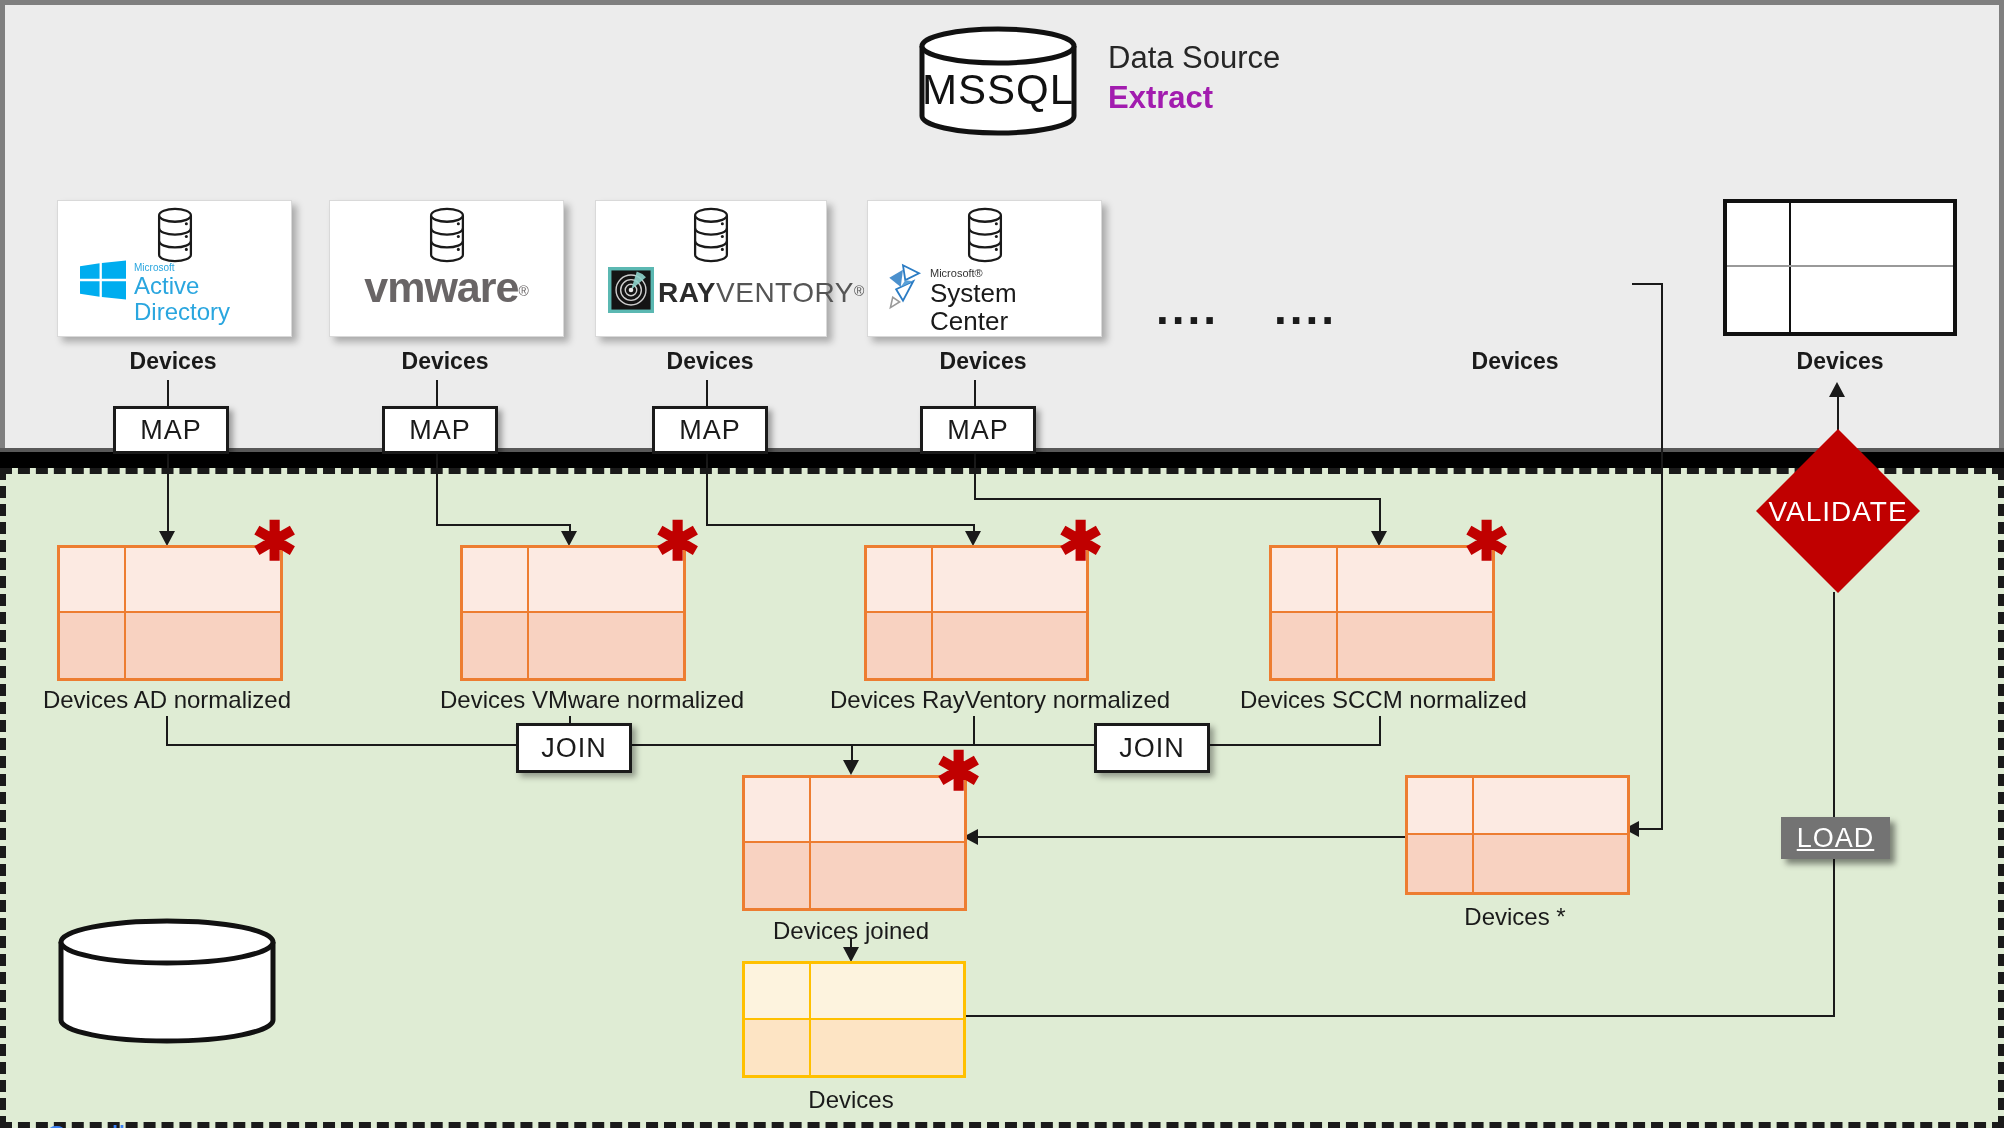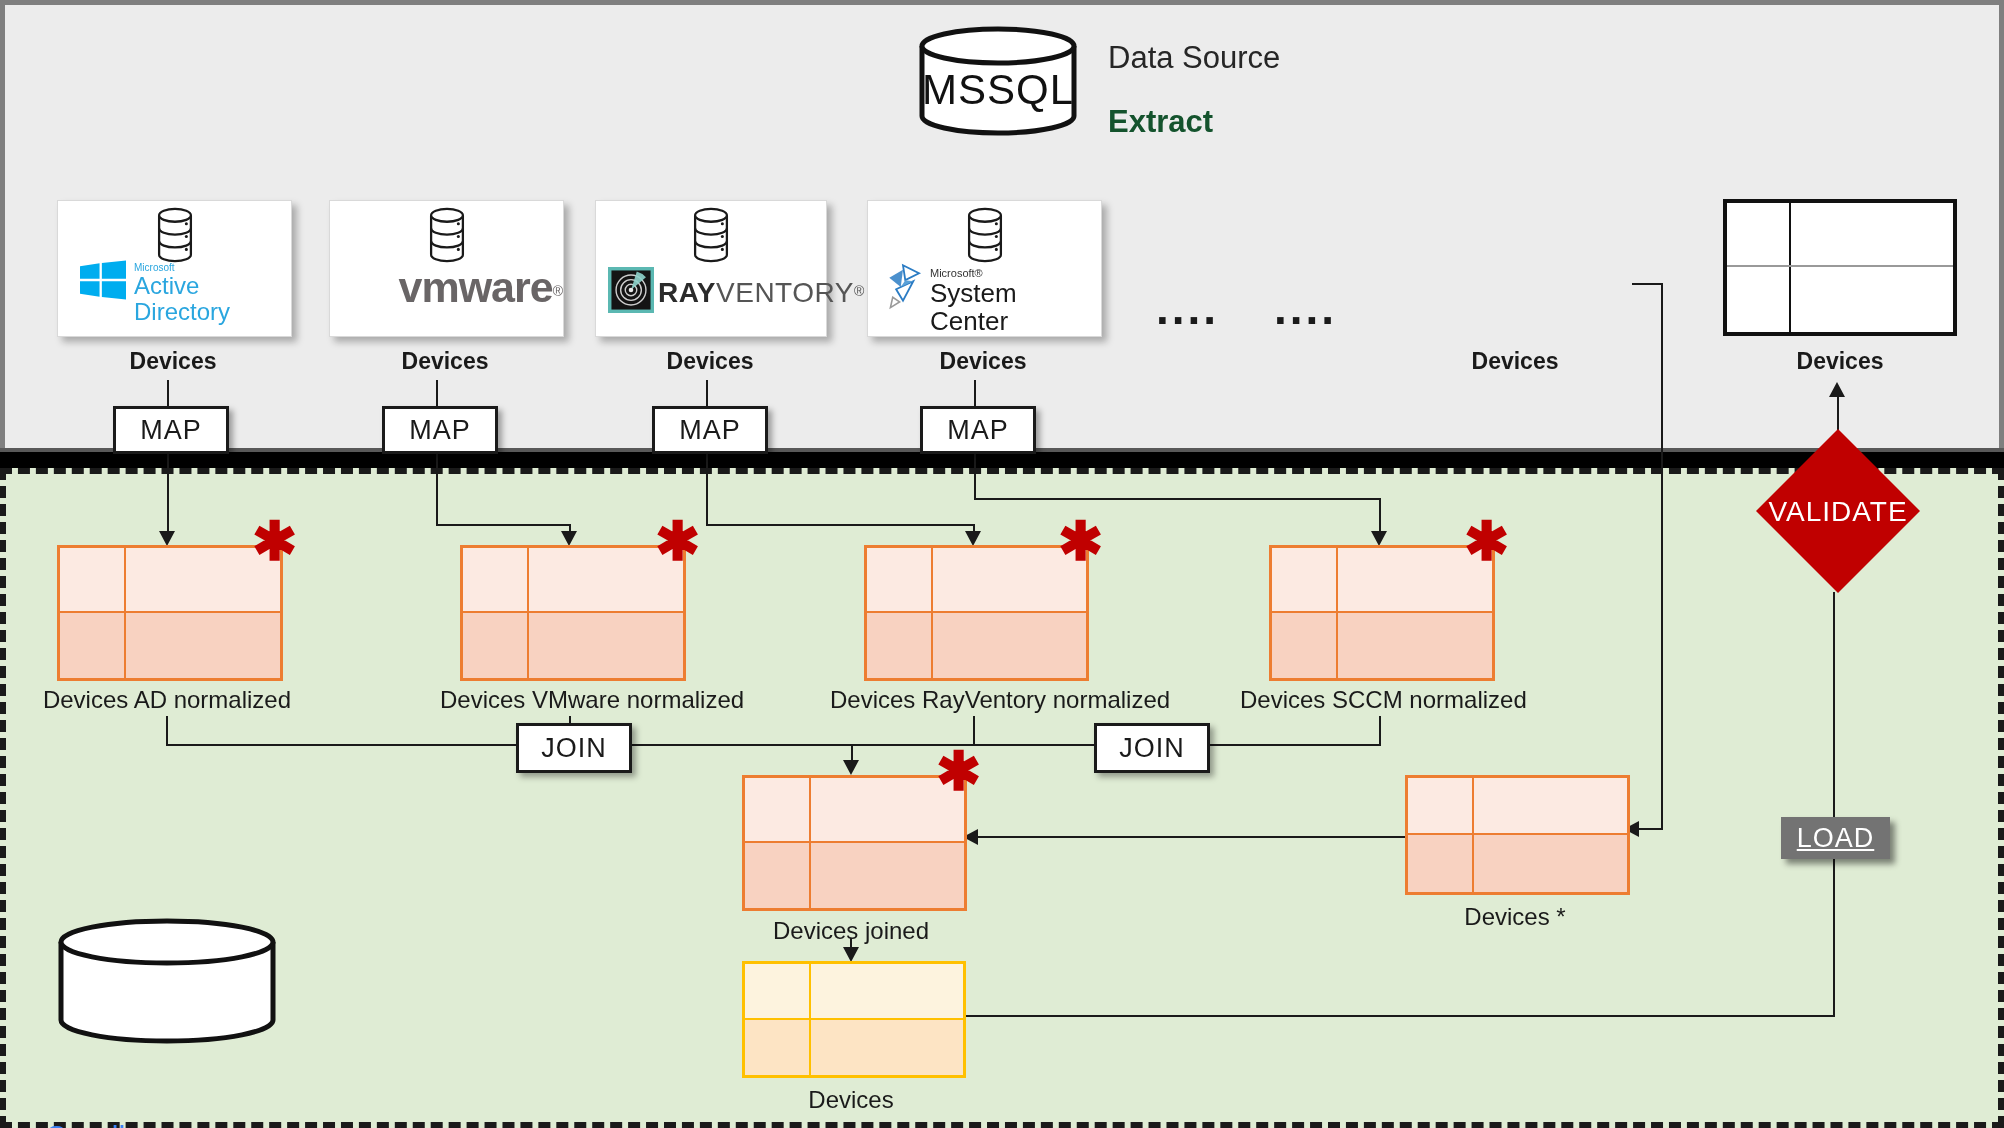--- a/index.html
+++ b/index.html
@@ -18,21 +18,21 @@
   .srcbox{position:absolute;background:#fff;border:1px solid #d9d9d9;
     box-shadow:5px 5px 7px rgba(0,0,0,.28);}
   .opbox{position:absolute;background:#fff;border:3px solid #1a1a1a;
     box-shadow:4px 4px 6px rgba(0,0,0,.35);display:flex;align-items:center;justify-content:center;
     font-size:27px;letter-spacing:1px;color:#1a1a1a;z-index:6;}
 
   
   .dev{position:absolute;font-weight:bold;font-size:23px;text-align:center;}
   .lbl{position:absolute;font-size:24px;text-align:center;white-space:nowrap;}
   .hdr-title{position:absolute;font-size:31px;color:#262626;}
-  .hdr-phase{position:absolute;font-size:31px;font-weight:bold;color:#14532d;margin-top:24px;}
+  .hdr-phase{position:absolute;font-size:31px;font-weight:bold;color:#a21caf;}
   .cyl-text{position:absolute;text-align:center;font-size:42px;letter-spacing:1px;color:#111;}
   .dots{position:absolute;font-size:46px;font-weight:bold;letter-spacing:3px;line-height:40px;}
 
   
   .ln{position:absolute;background:#1a1a1a;z-index:3;}
   .ah-down{position:absolute;width:0;height:0;border-left:8px solid transparent;
     border-right:8px solid transparent;border-top:15px solid #1a1a1a;z-index:3;}
   .ah-up{position:absolute;width:0;height:0;border-left:8px solid transparent;
     border-right:8px solid transparent;border-bottom:15px solid #1a1a1a;z-index:3;}
   .ah-left{position:absolute;width:0;height:0;border-top:8px solid transparent;
@@ -115,21 +115,21 @@
     <div style="position:absolute;left:76px;top:62px;">
       <span class="logo-ad-small">Microsoft</span>
       <span class="logo-ad-main">Active Directory</span>
     </div>
   </div>
 
   <div class="srcbox" style="left:329px;top:200px;width:233px;height:135px;">
     <svg style="position:absolute;left:94px;top:6px" width="46" height="56">
         <use href="#dbicon"></use>
       </svg>
-    <div style="position:absolute;left:0;top:62px;width:233px;text-align:right;">
+    <div style="position:absolute;left:0;top:62px;width:233px;text-align:center;">
       <span class="logo-vmware">vmware</span><span class="logo-reg">®</span>
     </div>
   </div>
 
   <div class="srcbox" style="left:595px;top:200px;width:230px;height:135px;">
     <svg style="position:absolute;left:92px;top:6px" width="46" height="56">
         <use href="#dbicon"></use>
       </svg>
     <svg style="position:absolute;left:12px;top:66px" width="46" height="46" viewBox="0 0 40 40">
       <rect x="1.5" y="1.5" width="37" height="37" fill="#141414" stroke="#5bb8b2" stroke-width="3"></rect>

